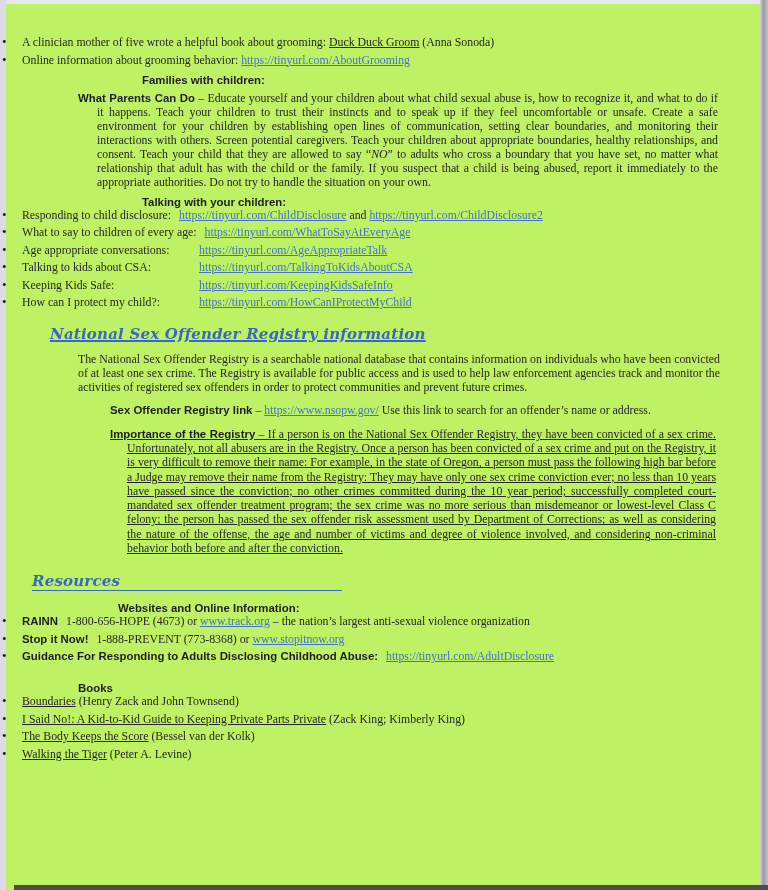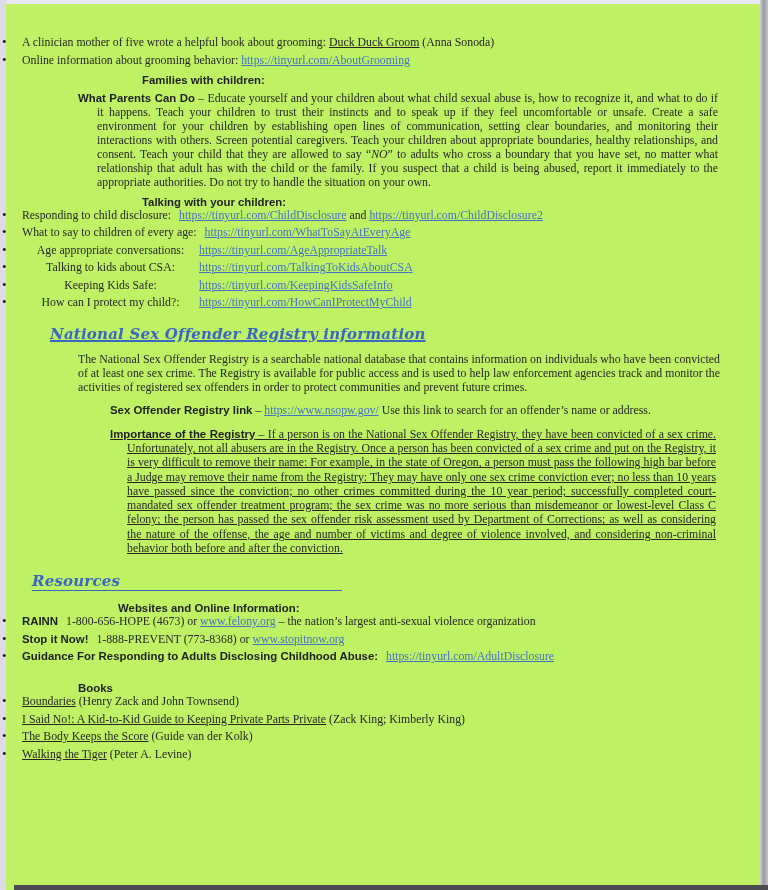--- a/index.html
+++ b/index.html
@@ -17,21 +17,21 @@
   .it{font-style:italic;}
 
   ul.blist{list-style:none;margin:0;padding:0;}
   ul.blist li{position:relative;padding-left:22px;line-height:13px;margin-bottom:4.5px;}
   ul.blist li::before{content:"\2022";position:absolute;left:2px;top:-1px;font-size:13px;color:#111;}
 
   .ul-groom{margin-left:118px;margin-right:40px;}
   .head-indent1{margin-left:114px;margin-top:7px;line-height:13px;padding-left:28px;}
   .para-parents{margin:4px 50px 0 78px;line-height:14.05px;padding-left:19px;text-indent:-19px;text-align:justify;}
   .ul-talking{margin-left:118px;margin-top:6px;}
-  .label-tab{display:inline-block;width:177px;text-align:center;}
+  .label-tab{display:inline-block;width:177px;}
 
   .script-head{font-family:"DejaVu Serif",serif;font-style:italic;font-weight:bold;font-size:15px;color:#3A67C2;margin-left:50px;letter-spacing:0.2px;}
   .script-head .txt{text-decoration:underline;text-decoration-thickness:1.5px;}
   .head-registry{margin-top:16px;}
   .para-intro{margin:10px 48px 0 78px;line-height:13.7px;text-align:justify;}
   .line-reglink{margin:4.5px 40px 0 110px;line-height:22px;}
   .para-importance{margin:6px 52px 0 110px;line-height:14.25px;padding-left:17px;text-indent:-17px;text-align:justify;text-decoration:underline;}
 
   .head-resources{margin-top:17px;display:inline-block;margin-left:32px;}
   .head-resources .rule{display:inline-block;width:310px;border-bottom:1.6px solid #3A67C2;}
@@ -97,41 +97,41 @@
     <div class="line-reglink"><span class="bold-sans">Sex Offender Registry link</span><span> – </span><a class="doclink">https://www.nsopw.gov/</a><span>  Use this link to search for an offender’s name or address.</span></div>
 
     <p class="para-importance"><span class="bold-sans">Importance of the Registry</span><span> – If a person is on the National Sex Offender Registry, they have been convicted of a sex crime.  Unfortunately, not all abusers are in the Registry.  Once a person has been convicted of a sex crime and put on the Registry, it is very difficult to remove their name:  For example, in the state of Oregon, a person must pass the following high bar before a Judge may remove their name from the Registry:  They may have only one sex crime conviction ever; no less than 10 years have passed since the conviction; no other crimes committed during the 10 year period; successfully completed court-mandated sex offender treatment program; the sex crime was no more serious than misdemeanor or lowest-level Class C felony; the person has passed the sex offender risk assessment used by Department of Corrections; as well as considering the nature of the offense, the age and number of victims and degree of violence involved, and considering non-criminal behavior both before and after the conviction.</span></p>
 
     <div class="script-head head-resources"><span class="rule"><span class="txt">Resources</span></span></div>
 
     <div class="bold-sans head-websites">Websites and Online Information:</div>
 
     <ul class="blist ul-resources">
       <li>
-        <span class="bold-sans lead-gap">RAINN</span><span> 1-800-656-HOPE (4673) or </span><a class="doclink">www.felony.org</a><span> – the nation’s largest anti-sexual violence organization</span>
+        <span class="bold-sans lead-gap">RAINN</span><span> 1-800-656-HOPE (4673) or </span><a class="doclink">www.track.org</a><span> – the nation’s largest anti-sexual violence organization</span>
       </li>
       <li>
         <span class="bold-sans lead-gap">Stop it Now!</span><span> 1-888-PREVENT (773-8368) or </span><a class="doclink">www.stopitnow.org</a><span></span>
       </li>
       <li>
         <span class="bold-sans lead-gap">Guidance For Responding to Adults Disclosing Childhood Abuse:</span><span> </span><a class="doclink">https://tinyurl.com/AdultDisclosure</a><span></span>
       </li>
     </ul>
 
     <div class="bold-sans head-books">Books</div>
 
     <ul class="blist ul-books">
       <li>
         <span class="u">Boundaries</span><span> (Henry Zack and John Townsend)</span>
       </li>
       <li>
         <span class="u">I Said No!: A Kid-to-Kid Guide to Keeping Private Parts Private</span><span> (Zack King; Kimberly King)</span>
       </li>
       <li>
-        <span class="u">The Body Keeps the Score</span><span> (Guide van der Kolk)</span>
+        <span class="u">The Body Keeps the Score</span><span> (Bessel van der Kolk)</span>
       </li>
       <li>
         <span class="u">Walking the Tiger</span><span> (Peter A. Levine)</span>
       </li>
     </ul>
 
   </div>
 </div>
 
 </body></html>

